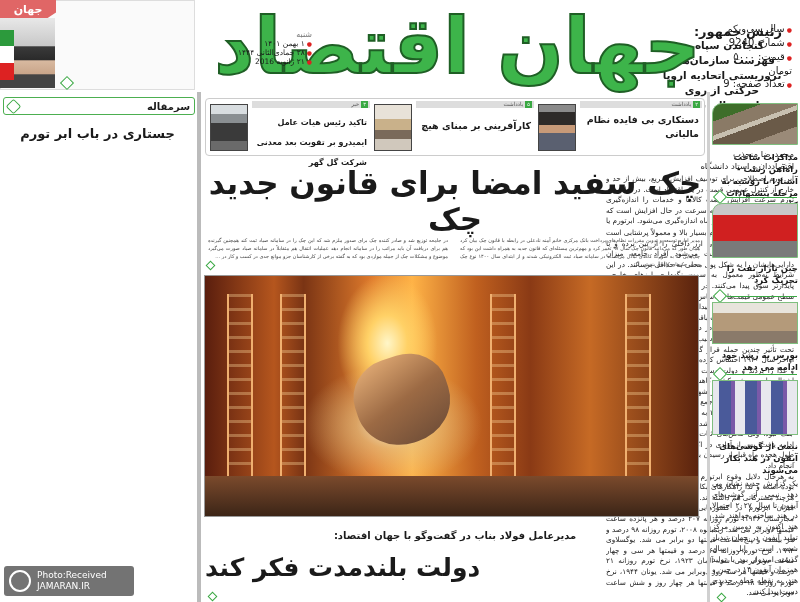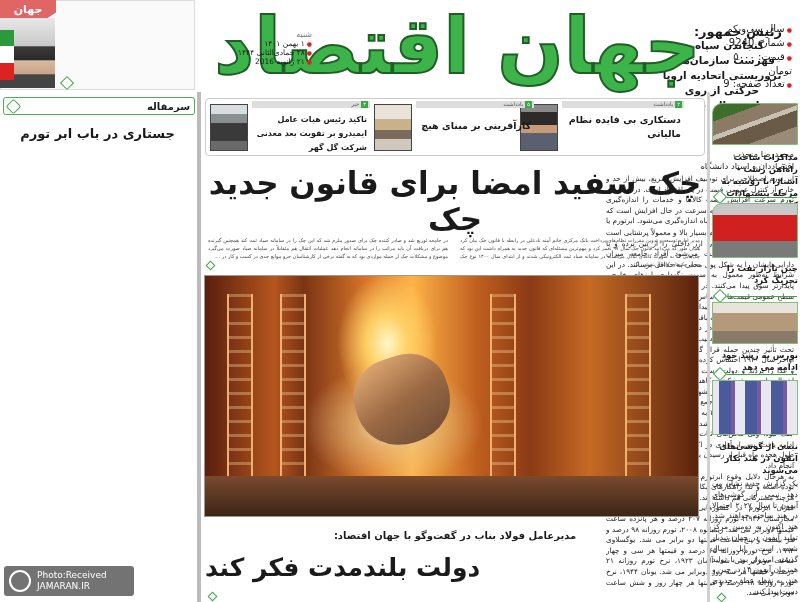--- a/index.html
+++ b/index.html
@@ -103,36 +103,36 @@
   <span class="logo-c"></span>
   <div>
     <div>Photo:Received</div>
     <div>JAMARAN.IR</div>
   </div>
 </div>
 <div class="abs sep-v"></div>
 
 <div class="abs strip"></div>
 
-<div class="abs story" style="left:520px;width:164px">
+<div class="abs story" style="left:538px;width:164px">
   <div class="tagbar" style="right:0;width:122px;text-align:right;padding-right:2px"><span>یادداشت</span> <span class="num">۲</span></div>
   <div class="thumb" style="left:0;background:linear-gradient(180deg,#8a8a8a 0 15%,#2d2a28 15% 45%,#c79a78 45% 62%,#5a6070 62%)"></div>
   <div class="hl rtl" style="right:3px;top:12px;width:115px">دستکاری بی فایده نظام مالیاتی</div>
 </div>
 
 <div class="abs story" style="left:374px;width:160px">
   <div class="tagbar" style="right:0;width:118px;text-align:right;padding-right:2px"><span>یادداشت</span> <span class="num">۵</span></div>
   <div class="thumb" style="left:0;background:linear-gradient(180deg,#e8e2d8 0 30%,#c9b18a 30% 55%,#7a6a5a 55% 75%,#d0c8bc 75%)"></div>
   <div class="hl rtl" style="right:3px;top:18px;width:115px">کارآفرینی بر مبنای هیچ</div>
 </div>
 
 <div class="abs story" style="left:208px;width:162px">
   <div class="tagbar" style="right:0;width:118px;text-align:right;padding-right:2px"><span>خبر</span> <span class="num">۳</span></div>
   <div class="thumb" style="left:2px;background:linear-gradient(180deg,#d8dde0 0 20%,#8a8f92 20% 40%,#3a3a3a 40% 80%,#6a6a6a 80%)"></div>
-  <div class="hl rtl" style="right:3px;top:12px;width:112px;font-size:8px;line-height:14px">تاکید رئیس هیات عامل ایمیدرو بر تقویت بعد معدنی شرکت گل گهر</div>
+  <div class="hl rtl" style="right:3px;top:12px;width:112px;font-size:8px;line-height:20px">تاکید رئیس هیات عامل ایمیدرو بر تقویت بعد معدنی شرکت گل گهر</div>
 </div>
 
 <div class="abs main-hl rtl">چک سفید امضا برای قانون جدید چک</div>
 <div class="abs lead rtl" style="left:460px">مدیر اداره توسعه و تدوین مقررات نظام‌های پرداخت بانک مرکزی خانم آمنه نادعلی در رابطه با قانون چک بیان کرد همان طور که می‌دانید قانون چک سال ۹۷ تغییر کرد و مهم‌ترین مسئله‌ای که قانون جدید به همراه داشت این بود که چک‌هایی که به صورت کاغذی تبادل می‌شدند در سامانه صیاد ثبت الکترونیکی شدند و از ابتدای سال ۱۴۰۰ نوع چک جدید، چک‌های کاغذی بنفش رنگ</div>
 <div class="abs lead rtl" style="left:208px">در جامعه توزیع شد و صادر کننده چک برای صدور ملزم شد که این چک را در سامانه صیاد ثبت کند همچنین گیرنده هم برای دریافت آن باید مراتب را در سامانه انجام دهد عملیات انتقال هم متقابلاً در سامانه صیاد صورت می‌گیرد موضوع و مشکلات چک از جمله مواردی بود که به گفته برخی از کارشناسان جزو موانع جدی در کسب و کار در ...</div>
 <span class="abs icon-diamond" style="left:207px;top:262px;width:7px;height:7px"></span>
 
 <div class="abs hero">
   <div class="pillar" style="left:22px"></div>
   <div class="pillar" style="left:75px"></div>

